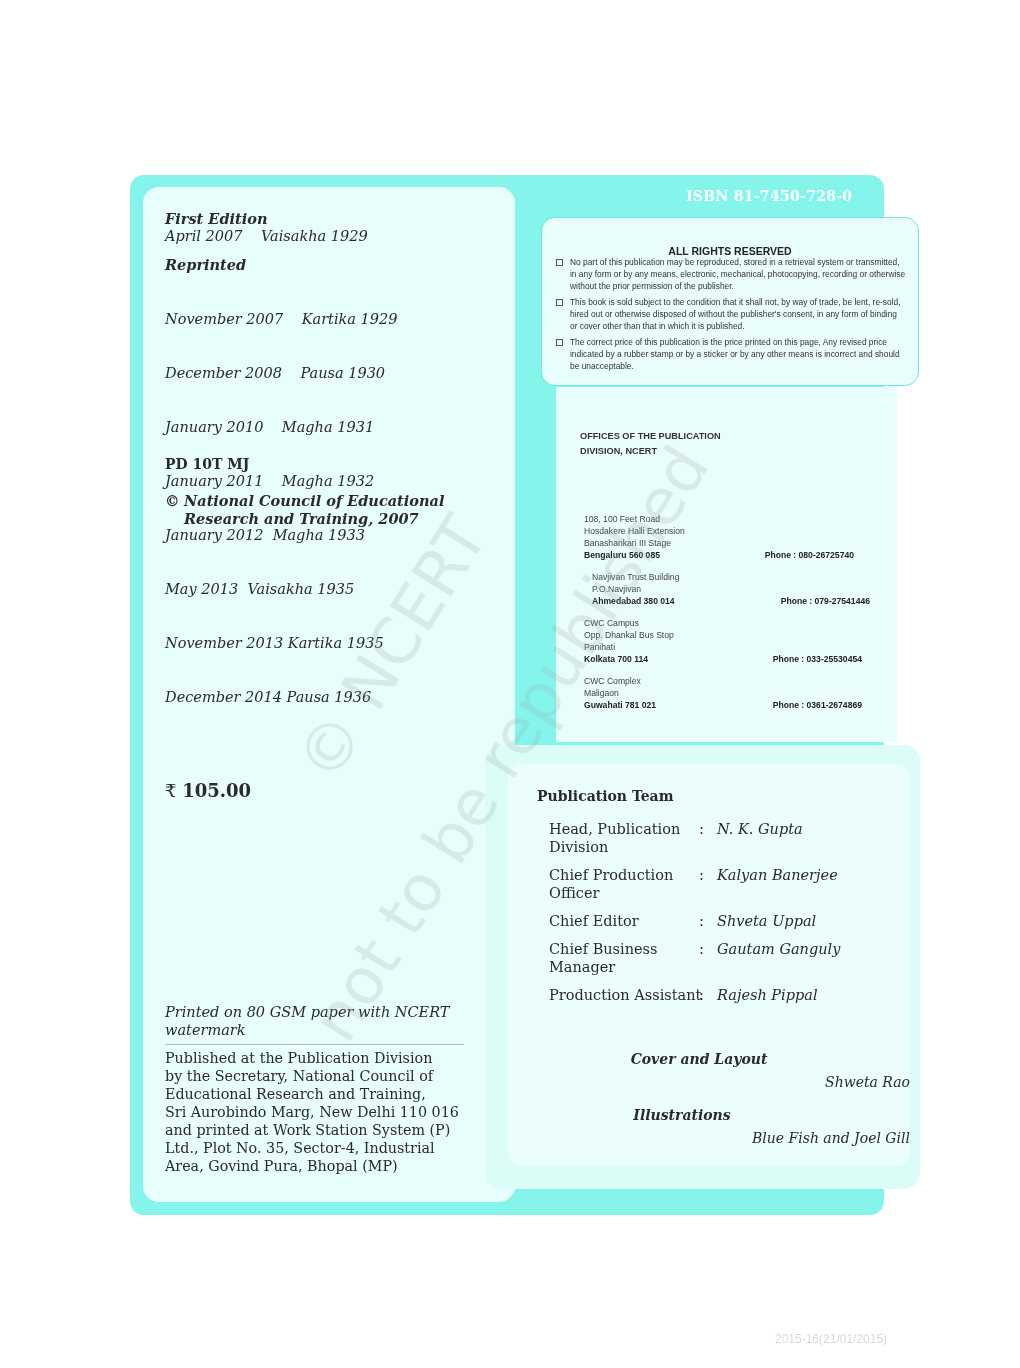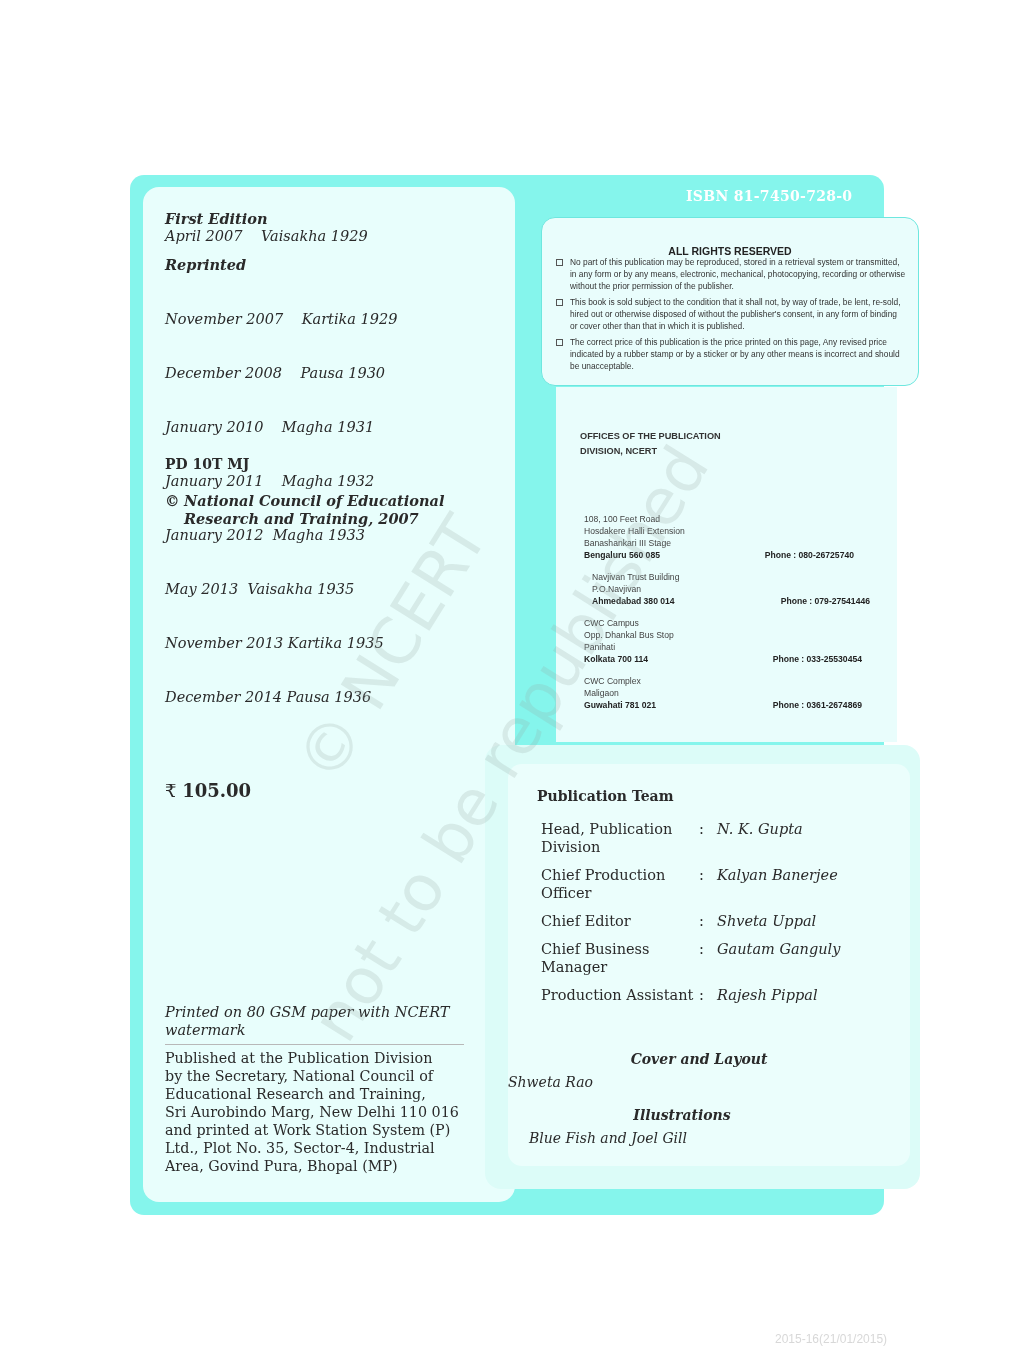--- a/index.html
+++ b/index.html
@@ -19,21 +19,21 @@
   .office { position:absolute; left:28px; width:310px; font-family:"Liberation Sans", sans-serif; font-size:8.6px; line-height:12px; color:#444; }
   .office .city { font-weight:bold; color:#222; }
   .office .phone { position:absolute; right:32px; bottom:0; font-weight:bold; color:#222; }
   .team-outer { left:485px; top:745px; width:435px; height:444px; background:#dcfcf8; border-radius:16px; }
   .team-inner { left:508px; top:764px; width:402px; height:402px; background:#ebfefc; border-radius:14px; }
   .serif-b { font-family:"DejaVu Serif", serif; font-weight:bold; }
   .t-left { font-size:14.5px; }
   .italic { font-style:italic; }
   .watermark { position:absolute; pointer-events:none; font-family:"DejaVu Sans", sans-serif; color:rgba(150,170,165,0.22); transform-origin:left bottom; white-space:nowrap; }
   .team-row { position:absolute; left:537px; width:320px; font-size:14.5px; line-height:18px; color:#2a2a2a; }
-  .team-row .role { position:absolute; left:4px; width:160px; }
+  .team-row .role { position:absolute; left:12px; width:160px; }
   .team-row .colon { position:absolute; left:162px; }
   .team-row .name { position:absolute; left:180px; font-style:italic; }
   .footer-stamp { left:775px; top:1332px; font-family:"Liberation Sans", sans-serif; font-size:12px; color:#d8d8d8; }
 </style>
 </head>
 <body>
 
 <div class="abs outer"></div>
 <div class="abs left-card"></div>
 
@@ -146,20 +146,20 @@
   <span class="colon">:</span>
   <span class="name">Gautam Ganguly</span>
 </div>
 <div class="team-row" style="top:986px;">
   <span class="role" style="width:170px;white-space:nowrap;">Production Assistant</span>
   <span class="colon">:</span>
   <span class="name">Rajesh Pippal</span>
 </div>
 
 <div class="abs serif-b italic" style="left:508px;width:382px;top:1051px;text-align:center;font-size:14px;">Cover and Layout</div>
-<div class="abs italic" style="left:508px;width:402px;top:1074px;text-align:left;font-size:14px;">Shweta Rao</div>
+<div class="abs italic" style="left:508px;width:402px;top:1074px;text-align:right;font-size:14px;">Shweta Rao</div>
 <div class="abs serif-b italic" style="left:508px;width:348px;top:1107px;text-align:center;font-size:14px;">Illustrations</div>
-<div class="abs italic" style="left:508px;width:402px;top:1130px;text-align:left;font-size:14px;padding-left:21px;">Blue Fish and Joel Gill</div>
+<div class="abs italic" style="left:508px;width:402px;top:1130px;text-align:right;font-size:14px;">Blue Fish and Joel Gill</div>
 
 <div class="watermark" style="left:345px;top:720px;font-size:64px;transform:rotate(-58deg);">© NCERT</div>
 <div class="watermark" style="left:360px;top:980px;font-size:64px;transform:rotate(-58deg);">not to be republished</div>
 
 <div class="abs footer-stamp">2015-16(21/01/2015)</div>
 
 </body></html>

